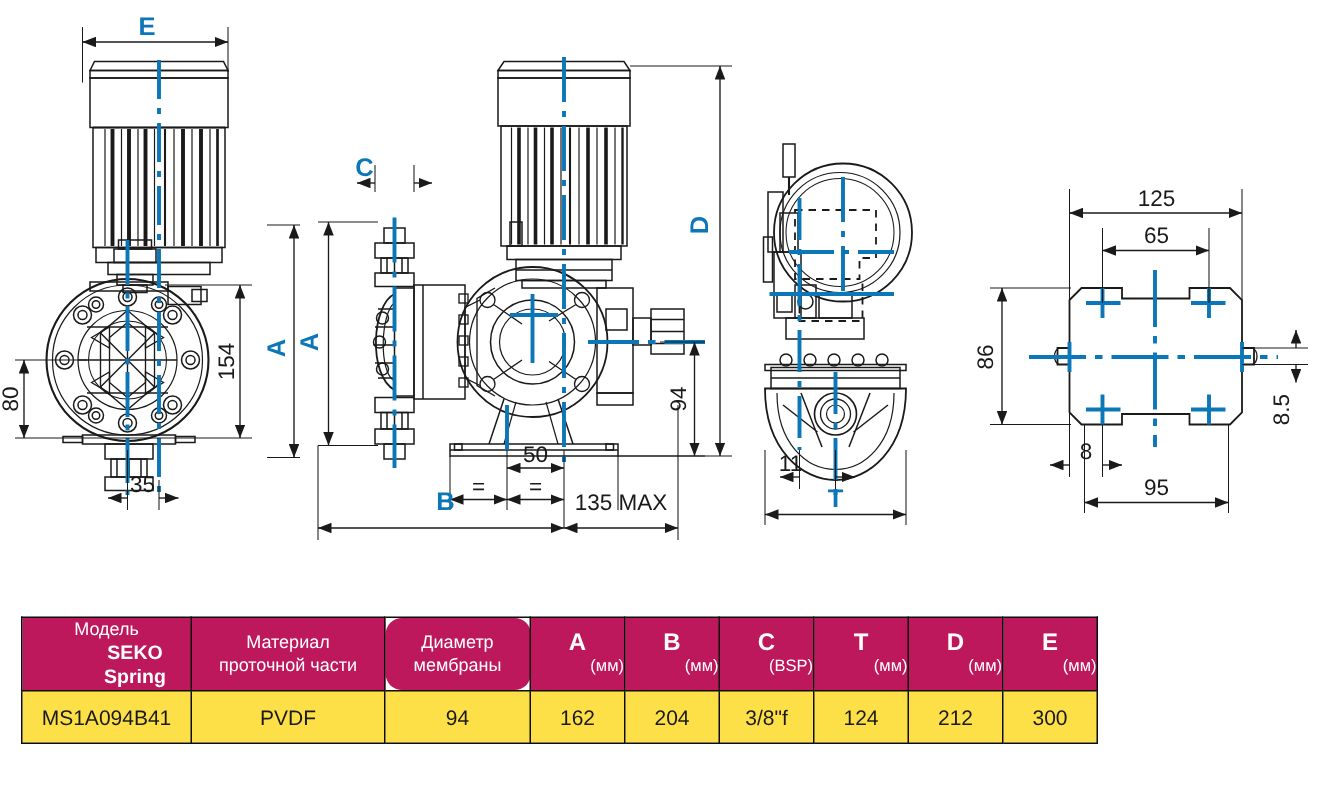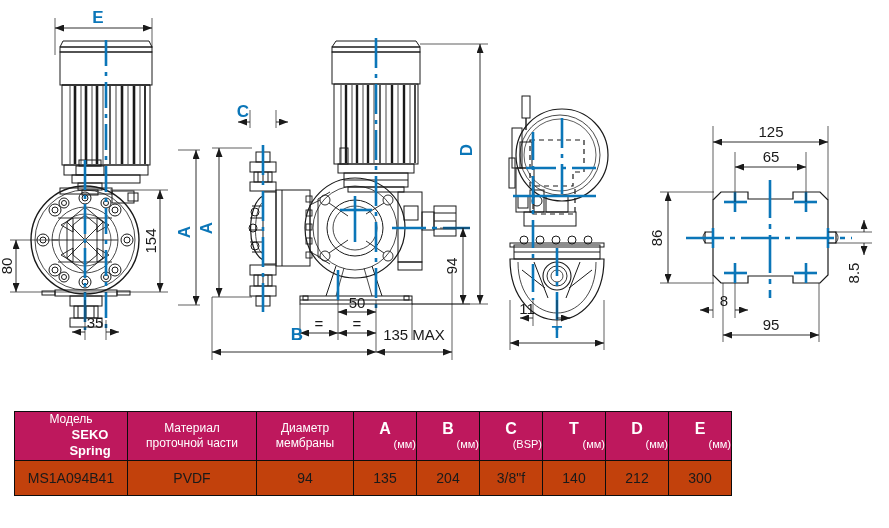--- a/index.html
+++ b/index.html
@@ -66,28 +66,28 @@
     font-size: 11px;
     line-height: 1.3;
     text-align: right;
   }
   table.spec-table th.model .hdr-l2 {
     font-weight: bold;
     font-size: 13px;
     padding-left: 38px;
   }
   table.spec-table td {
-    background: #c2410c;
+    background: #fde047;
     color: #1a1a1a;
     height: 34px;
     font-size: 14px;
   }
   .col-model { width: 112px; }
   .col-material { width: 128px; }
-  .col-diam { width: 96px; }
+  .col-diam { width: 96px; border-radius: 11px; }
   .col-dim { width: 62px; }
   
   .dim-txt {
     font-family: "Liberation Sans", sans-serif;
     font-size: 15px;
     fill: #1a1a1a;
   }
   .letter-txt {
     font-family: "Liberation Sans", sans-serif;
     font-size: 17px;
@@ -642,24 +642,24 @@
             <span class="hdr-l1">E</span>
             <span class="hdr-l2">(мм)</span>
           </th>
         </tr>
       </thead>
       <tbody>
         <tr>
           <td>MS1A094B41</td>
           <td>PVDF</td>
           <td>94</td>
-          <td>135</td>
+          <td>162</td>
           <td>204</td>
           <td>3/8"f</td>
-          <td>140</td>
+          <td>124</td>
           <td>212</td>
           <td>300</td>
         </tr>
       </tbody>
     </table>
   </div>
 
 </div>
 
 </body></html>

